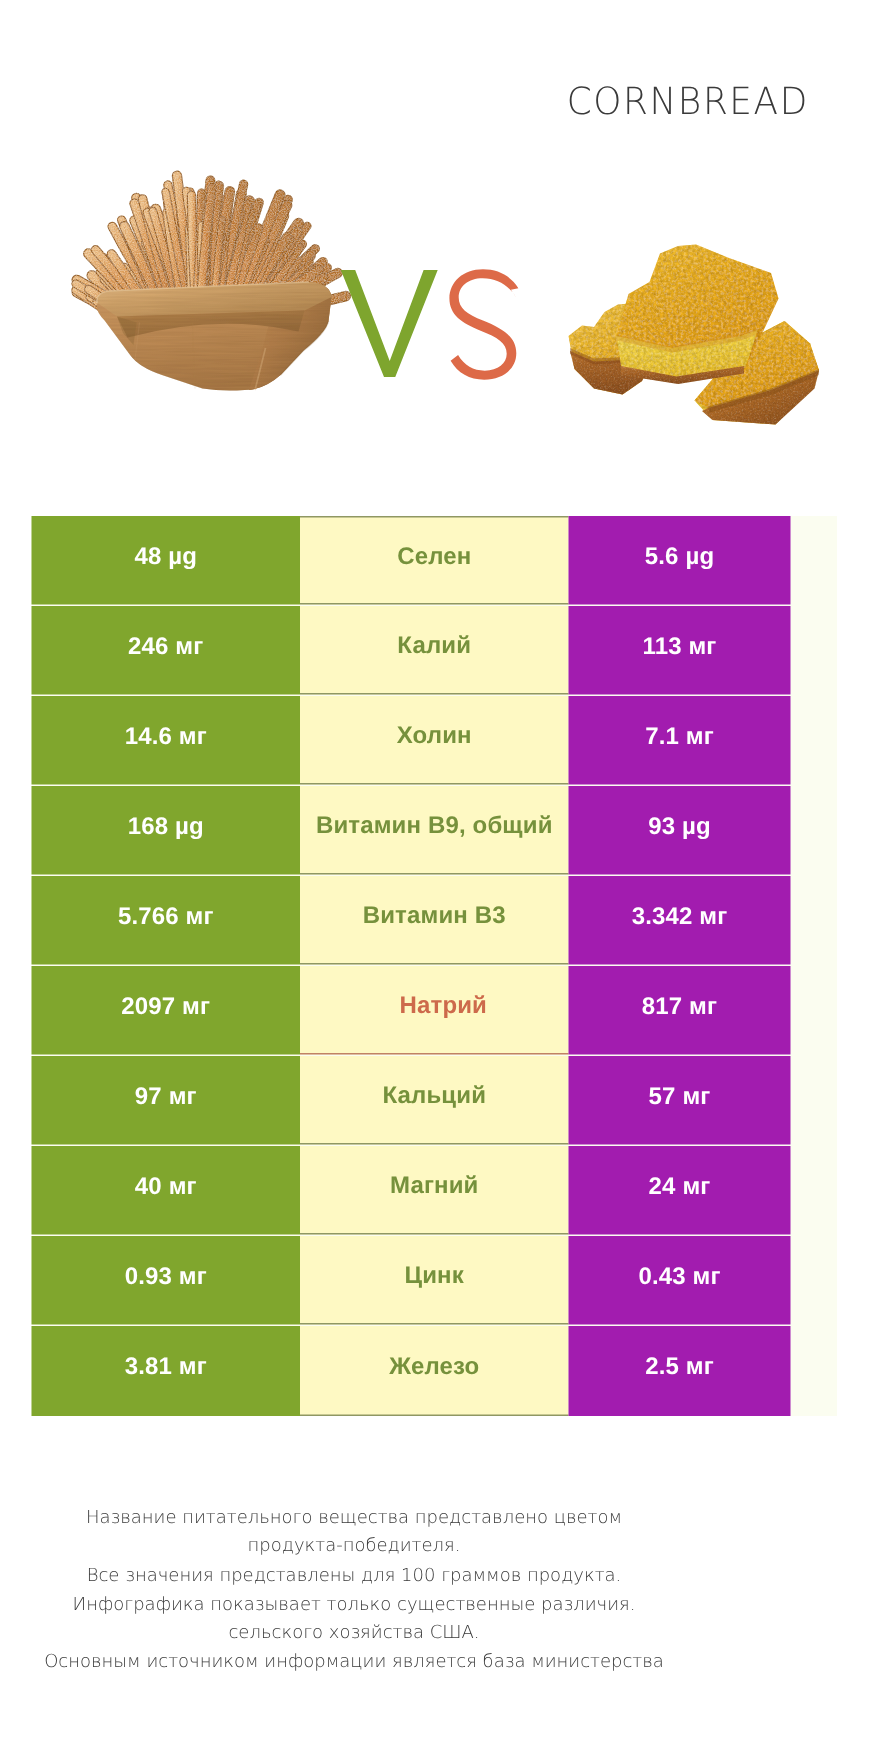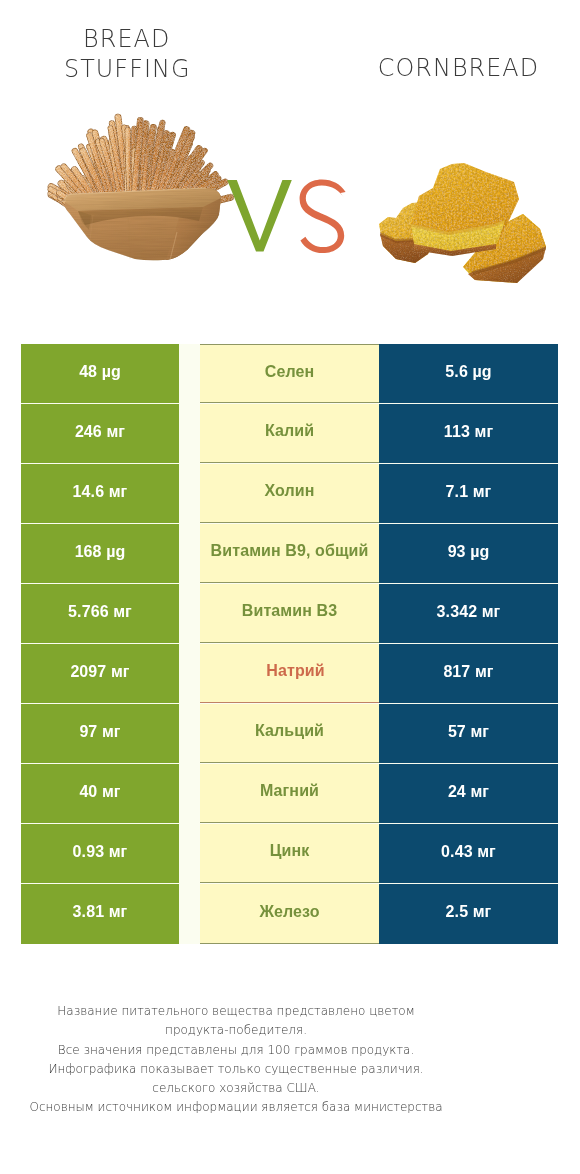--- a/index.html
+++ b/index.html
@@ -12,38 +12,34 @@
   #t-right{left:333px;top:53px;width:250px;}
 
   #sticks-img{position:absolute;left:40px;top:110px;width:200px;height:175px;}
   #corn-img{position:absolute;left:376px;top:162px;width:170px;height:134px;}
   #vs-img{position:absolute;left:225px;top:177px;width:124px;height:78px;}
 
   .tbl{position:absolute;left:21px;top:344px;width:537px;background:#fbfdf0;}
   .row{position:relative;height:58.5px;margin-bottom:1.5px;}
   .row:last-child{height:59.5px;margin-bottom:0;}
   .c{position:absolute;top:0;height:100%;display:flex;align-items:center;justify-content:center;font-weight:700;font-size:16px;letter-spacing:0.1px;line-height:1;padding-bottom:3px;box-sizing:border-box;}
-  .cl{left:0;width:158px;background:#80a62d;color:#fff;}
+  .cl{left:0;width:179px;background:#80a62d;color:#fff;}
   .cm{left:179px;width:179px;background:#fef9c3;color:#76913c;box-sizing:border-box;}
   .row .cm{border-bottom:1px solid #8f9763;}
   .row:first-child .cm{border-top:1px solid #8f9763;}
   .row.win-right .cm{border-bottom-color:#c08264;padding-left:12px;}
-  .cr{left:358px;width:179px;background:#0c4a6e;color:#fff;}
+  .cr{left:358px;width:148px;background:#a21caf;color:#fff;}
 
   .foot{position:absolute;left:0;top:1002px;width:472px;text-align:center;font-family:"DejaVu Sans",sans-serif;font-size:12px;line-height:19.3px;color:#3a3a3a;font-weight:100;}
 </style>
 </head>
 <body>
 
 <div class="page">
 
-  <div class="h-title" id="t-left">
-      <div><span>BREAD</span></div>
-      <div><span>STUFFING</span></div>
-    </div>
   <div class="h-title" id="t-right">
       <div><span>CORNBREAD</span></div>
     </div>
 
   <svg id="sticks-img" viewBox="0 0 200 175">
     <defs>
       <linearGradient id="stkG" x1="0" y1="0" x2="1" y2="0.2">
         <stop offset="0" stop-color="#f2c389"></stop>
           <stop offset="0.26" stop-color="#e7a760"></stop>
         <stop offset="0.62" stop-color="#d48c42"></stop>

